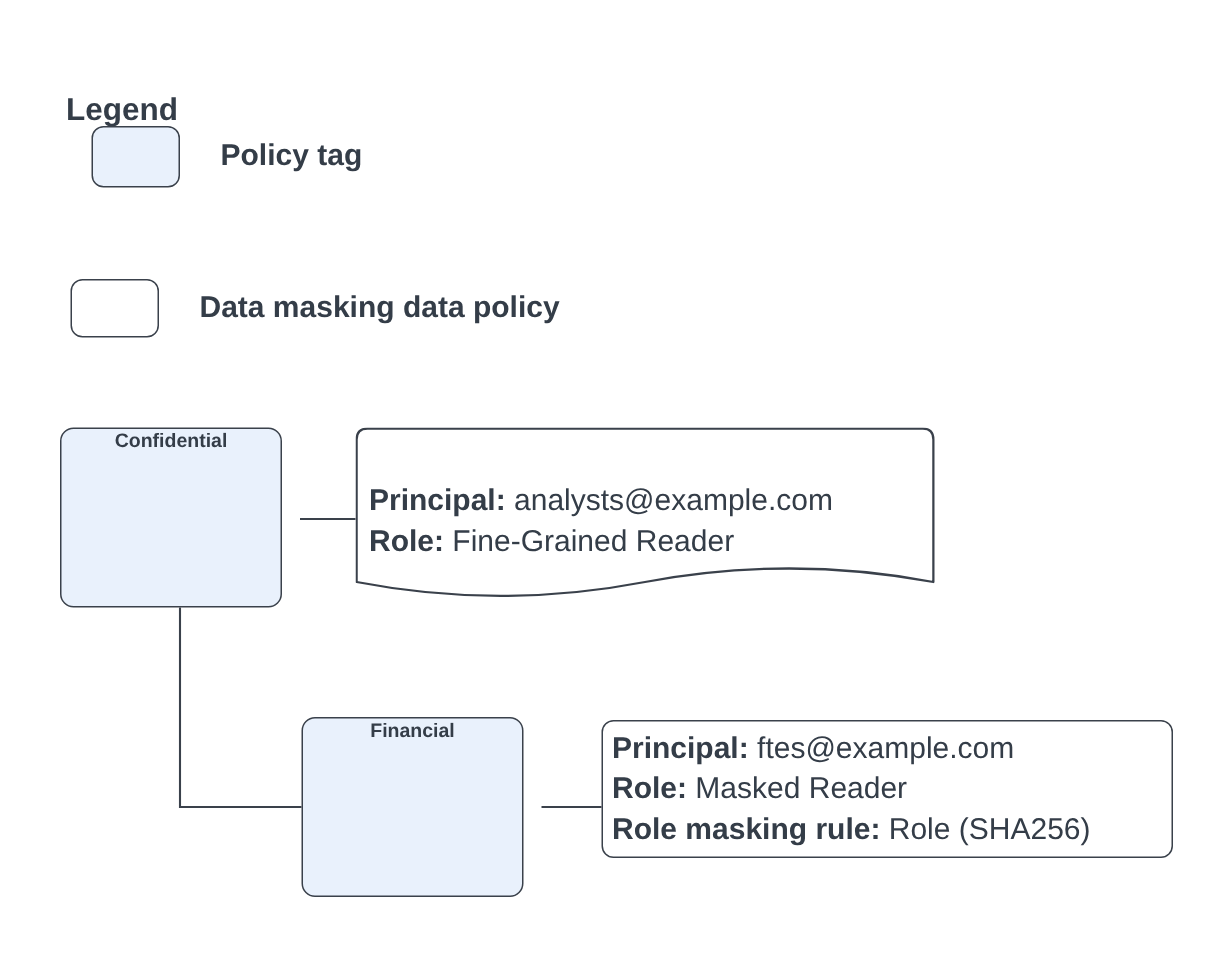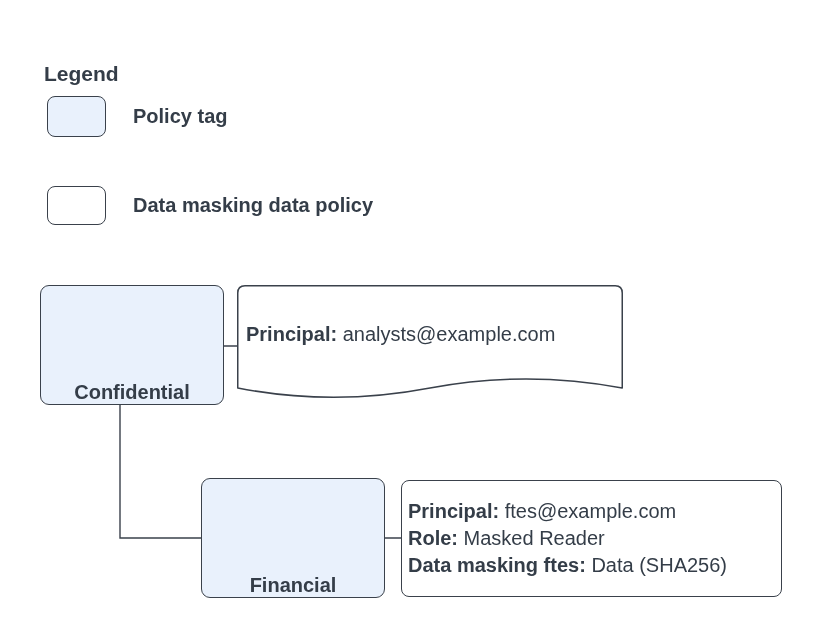--- a/index.html
+++ b/index.html
@@ -45,35 +45,35 @@
     font-weight: 700;
     white-space: nowrap;
   }
   .swatch-rect {
     width: 59px; height: 41px;
     border: 1.5px solid var(--shape-stroke);
     border-radius: 8px;
     background: var(--background);
   }
   .swatch-rect.blue { background: var(--policy-tag-fill); }
-  .legend-row-1 { top: 96px; height: 41px; }
+  .legend-row-1 { top: 84px; height: 41px; margin-left: 14px; }
   .legend-row-2 { top: 146px; height: 39px; margin-top: 40px; }
   .legend-row-2 .swatch-rect { height: 39px; }
   .legend-row-3 { top: 191px; height: 42px; }
 
   
   .node {
-    width: 184px; height: 120px;
+    width: 148px; height: 120px;
     background: var(--policy-tag-fill);
     border: 1.5px solid var(--shape-stroke);
     border-radius: 9px;
     display: flex;
-    align-items: flex-end;
+    align-items: flex-start;
     justify-content: center;
-    font-size: 20px;
+    font-size: 13px;
     font-weight: 700;
     text-align: center;
   }
   .node-confidential { left: 40px; top: 285px; }
   .node-financial    { left: 201px; top: 478px; }
 
   
   .doc-shape-svg { pointer-events: none; }
   .doc-path, .swatch-doc-path {
     fill: var(--background);
@@ -92,21 +92,21 @@
   }
   .ann-text {
     font-size: 20px;
     line-height: 27px;
     white-space: nowrap;
   }
   .ann-text b { font-weight: 700; }
   .doc-text { left: 246px; top: 321px; }
   .policy-box {
     left: 401px; top: 480px;
-    width: 381px; height: 117px;
+    width: 381px; height: 92px;
     background: var(--background);
     border: 1.5px solid var(--shape-stroke);
     border-radius: 8px;
     display: flex;
     flex-direction: column;
     justify-content: center;
     padding-left: 6px;
   }
 </style>
 </head>
@@ -139,25 +139,26 @@
 
   <div class="abs node node-confidential">
     <span>Confidential</span>
   </div>
 
   <svg class="abs doc-shape-svg" style="left:237px; top:285px;" width="387" height="123" viewBox="0 0 387 123" aria-hidden="true">
     <path class="doc-path" d="M 8,0.75 L 378.25,0.75 Q 385.25,0.75 385.25,8 L 385.25,103 Q 289,85 193,103 Q 96.5,121.5 0.75,103 L 0.75,8 Q 0.75,0.75 8,0.75 Z"></path>
   </svg>
   <div class="abs ann-text doc-text">
     <div><b>Principal:</b><span> analysts@example.com</span></div>
+    <div><b>Role:</b><span> Fine-Grained Reader</span></div>
   </div>
 
   <div class="abs node node-financial">
     <span>Financial</span>
   </div>
 
   <div class="abs ann-text policy-box">
     <div><b>Principal:</b><span> ftes@example.com</span></div>
     <div><b>Role:</b><span> Masked Reader</span></div>
-    <div><b>Data masking ftes:</b><span> Data (SHA256)</span></div>
+    <div><b>Role masking rule:</b><span> Role (SHA256)</span></div>
   </div>
 
 </div>
 
 </body></html>

